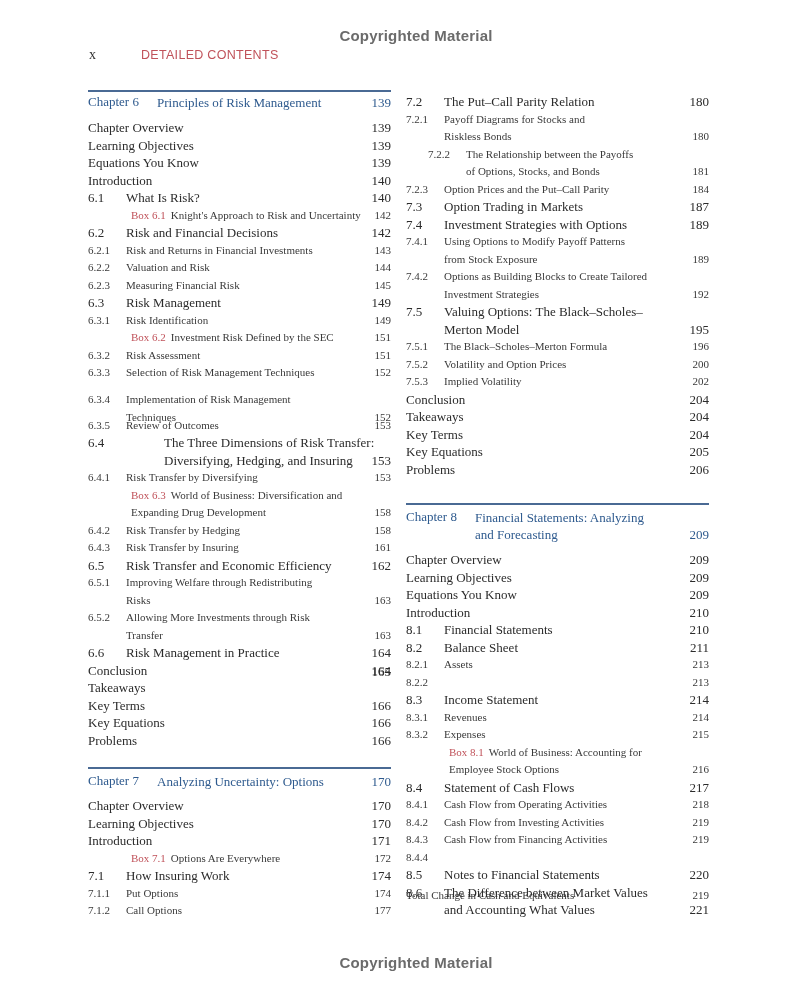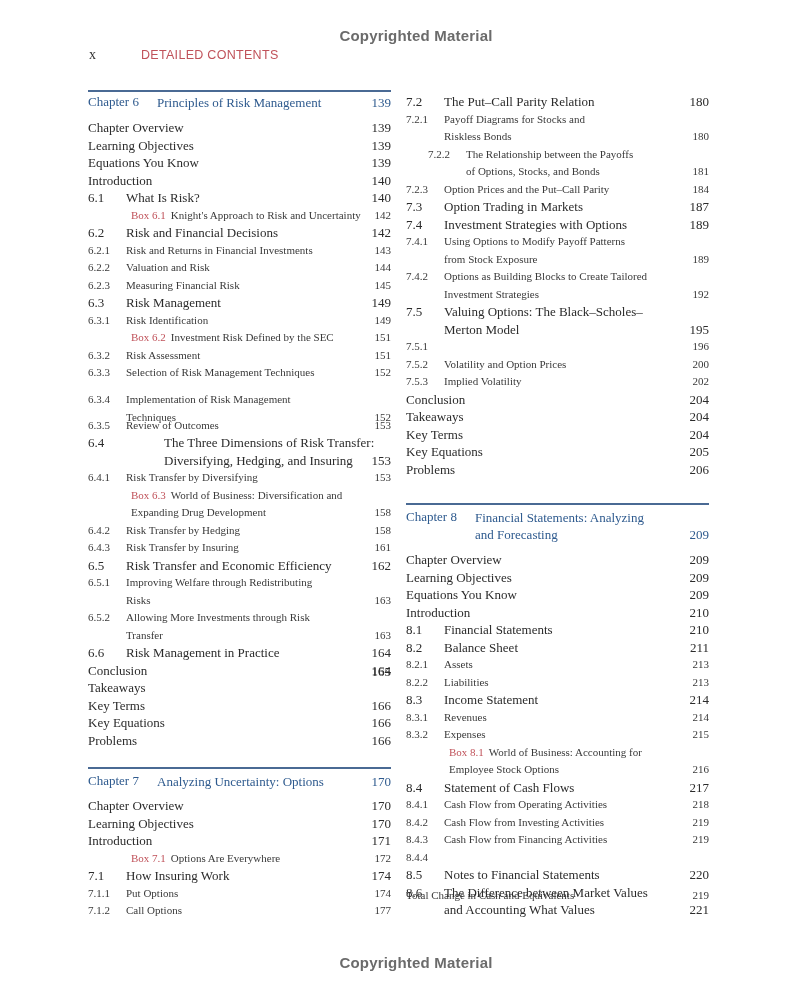--- a/index.html
+++ b/index.html
@@ -288,20 +288,21 @@
         <span class="title"><span>Options as Building Blocks to Create Tailored</span><br><span>Investment Strategies</span></span>
         <span class="pg" style="bottom:0;">192</span>
       </div>
       <div class="row lvl-sec" style="top: 303px; line-height: 17.5px;">
         <span class="num">7.5</span>
         <span class="title"><span>Valuing Options: The Black–Scholes–</span><br><span>Merton Model</span></span>
         <span class="pg" style="bottom:0;">195</span>
       </div>
       <div class="row lvl-sub" style="top: 338px; line-height: 17.5px;">
         <span class="num">7.5.1</span>
+        <span class="title"><span>The Black–Scholes–Merton Formula</span></span>
         <span class="pg" style="bottom:0;">196</span>
       </div>
       <div class="row lvl-sub" style="top: 355.5px; line-height: 17.5px;">
         <span class="num">7.5.2</span>
         <span class="title"><span>Volatility and Option Prices</span></span>
         <span class="pg" style="bottom:0;">200</span>
       </div>
       <div class="row lvl-sub" style="top: 373px; line-height: 17.5px;">
         <span class="num">7.5.3</span>
         <span class="title"><span>Implied Volatility</span></span>
@@ -362,21 +363,20 @@
         <span class="title"><span>Balance Sheet</span></span>
         <span class="pg" style="bottom:0;">211</span>
       </div>
       <div class="row lvl-sub" style="top: 656px; line-height: 17.5px;">
         <span class="num">8.2.1</span>
         <span class="title"><span>Assets</span></span>
         <span class="pg" style="bottom:0;">213</span>
       </div>
       <div class="row lvl-sub" style="top: 673.5px; line-height: 17.5px;">
         <span class="num">8.2.2</span>
-        <span class="title"><span>Liabilities</span></span>
         <span class="pg" style="bottom:0;">213</span>
       </div>
       <div class="row lvl-sec" style="top: 691px; line-height: 17.5px;">
         <span class="num">8.3</span>
         <span class="title"><span>Income Statement</span></span>
         <span class="pg" style="bottom:0;">214</span>
       </div>
       <div class="row lvl-sub" style="top: 708.5px; line-height: 17.5px;">
         <span class="num">8.3.1</span>
         <span class="title"><span>Revenues</span></span>

